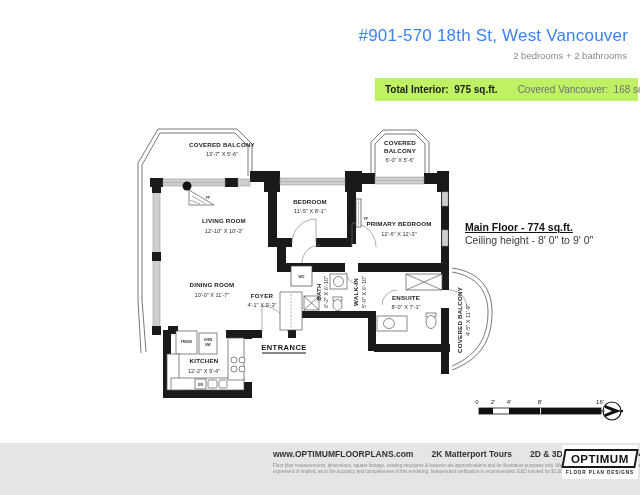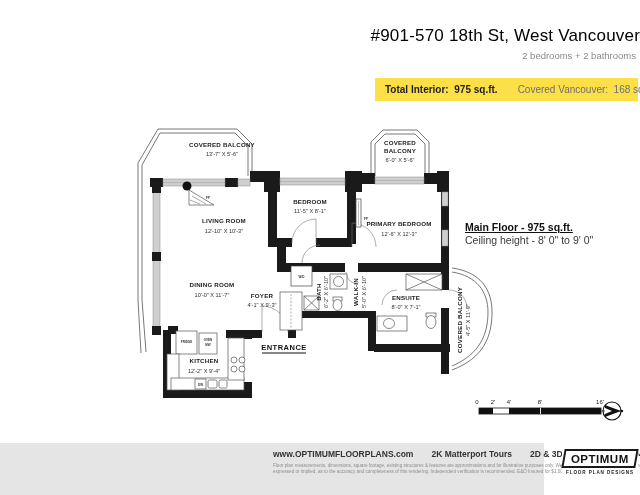--- a/index.html
+++ b/index.html
@@ -3,47 +3,47 @@
 <meta charset="utf-8">
 <style>
   html,body{margin:0;padding:0;}
   body{
     width:640px;height:495px;position:relative;overflow:hidden;
     background:#ffffff;
     font-family:"Liberation Sans", sans-serif;
     -webkit-font-smoothing:antialiased;
   }
   .hdr-title{
-    position:absolute;top:26px;right:0;
-    font-size:17px;color:#000000;letter-spacing:0.2px;font-weight:500;
+    position:absolute;top:26px;right:12px;
+    font-size:17px;color:#3b82f6;letter-spacing:0.2px;font-weight:500;
   }
   .hdr-sub{
-    position:absolute;top:50px;right:4px;
+    position:absolute;top:50px;right:13px;
     font-size:9.5px;color:#8a8a8a;margin-left:16px;
   }
   .info-bar{
     position:absolute;top:78px;right:2px;width:263px;height:23px;
-    background:#fde047;display:flex;align-items:center;font-size:10px;
+    background:#bef264;display:flex;align-items:center;font-size:10px;
   }
   .info-cell{padding:0 10px;white-space:nowrap;}
   .info-cell.total{color:#1d1d1d;font-weight:bold;}
   .info-cell.balc{color:#6f6f6f;}
   .info-div{width:1px;height:15px;background:#aaaaaa;}
   .mainfloor{
     position:absolute;left:465px;top:221px;width:150px;line-height:12.5px;
   }
   .mainfloor .mf1{font-size:10.5px;font-weight:bold;color:#111;text-decoration:underline;}
   .mainfloor .mf2{font-size:10.5px;color:#3a3a3a;}
   svg.plan{position:absolute;left:0;top:0;width:640px;height:495px;}
   .room-name{font-size:6.2px;font-weight:bold;fill:#222;letter-spacing:0.2px;}
   .room-dims{font-size:5.6px;fill:#333;}
   .tiny{font-size:3px;fill:#333;font-weight:bold;}
   .tick{font-size:6px;fill:#222;}
   .footer{
-    position:absolute;left:0;top:443px;width:544px;height:52px;background:#e5e5e5;
+    position:absolute;left:0;top:443px;width:640px;height:52px;background:#e5e5e5;
   }
   .footer-links{
     position:absolute;left:273px;top:6px;display:flex;gap:18px;
     font-size:8.5px;font-weight:bold;color:#333;white-space:nowrap;
   }
   .footer-disc{
     position:absolute;left:273px;top:20px;width:330px;
     font-size:4.6px;color:#8e8e8e;line-height:5.6px;white-space:nowrap;
   }
   .logo-wrap{
@@ -69,21 +69,21 @@
     <span>975 sq.ft.</span>
   </div>
   <div class="info-div"></div>
   <div class="info-cell balc">
     <span>Covered Vancouver:</span>&nbsp;
     <span>168 sq.ft.</span>
   </div>
 </div>
 
 <div class="mainfloor">
-  <div class="mf1">Main Floor - 975 sq.ft.</div>
+  <div class="mf1">Main Floor - 774 sq.ft.</div>
   <div class="mf2">Ceiling height - 8' 0" to 9' 0"</div>
 </div>
 
 <svg class="plan" viewBox="0 0 640 495">
 
   <g fill="none" stroke="#555" stroke-width="0.8">
     <path d="M141,353 L138,300 L138,163 L158,129 L237,129 L252,144 L252,176"></path>
     <path d="M146,352 L142,300 L142,165 L160,133 L235,133 L248,146 L248,176"></path>
     <path d="M371,176 L371,142 L383,130 L417,130 L429,142 L429,176"></path>
     <path d="M375,176 L375,144 L385,134 L415,134 L425,144 L425,176"></path>

